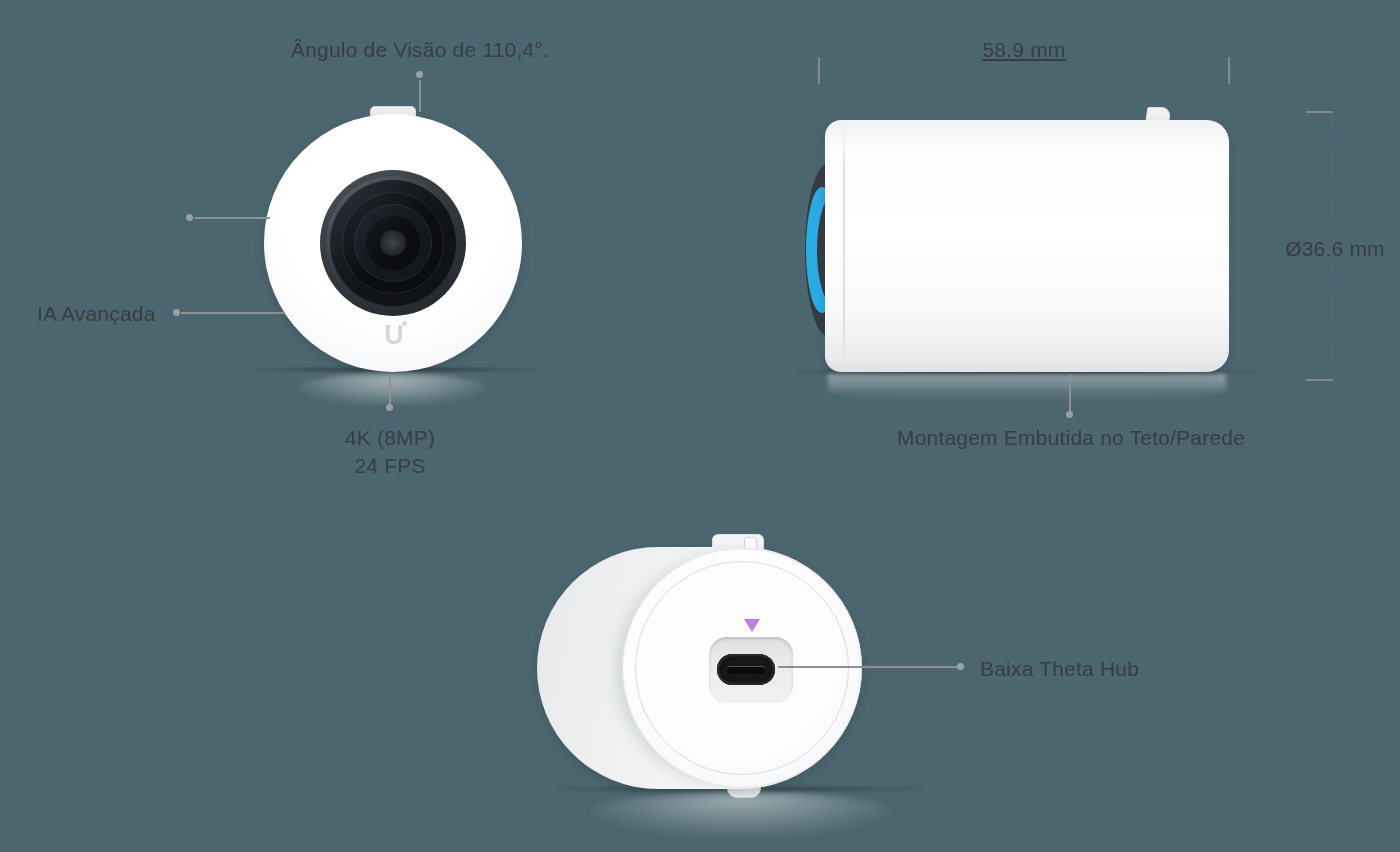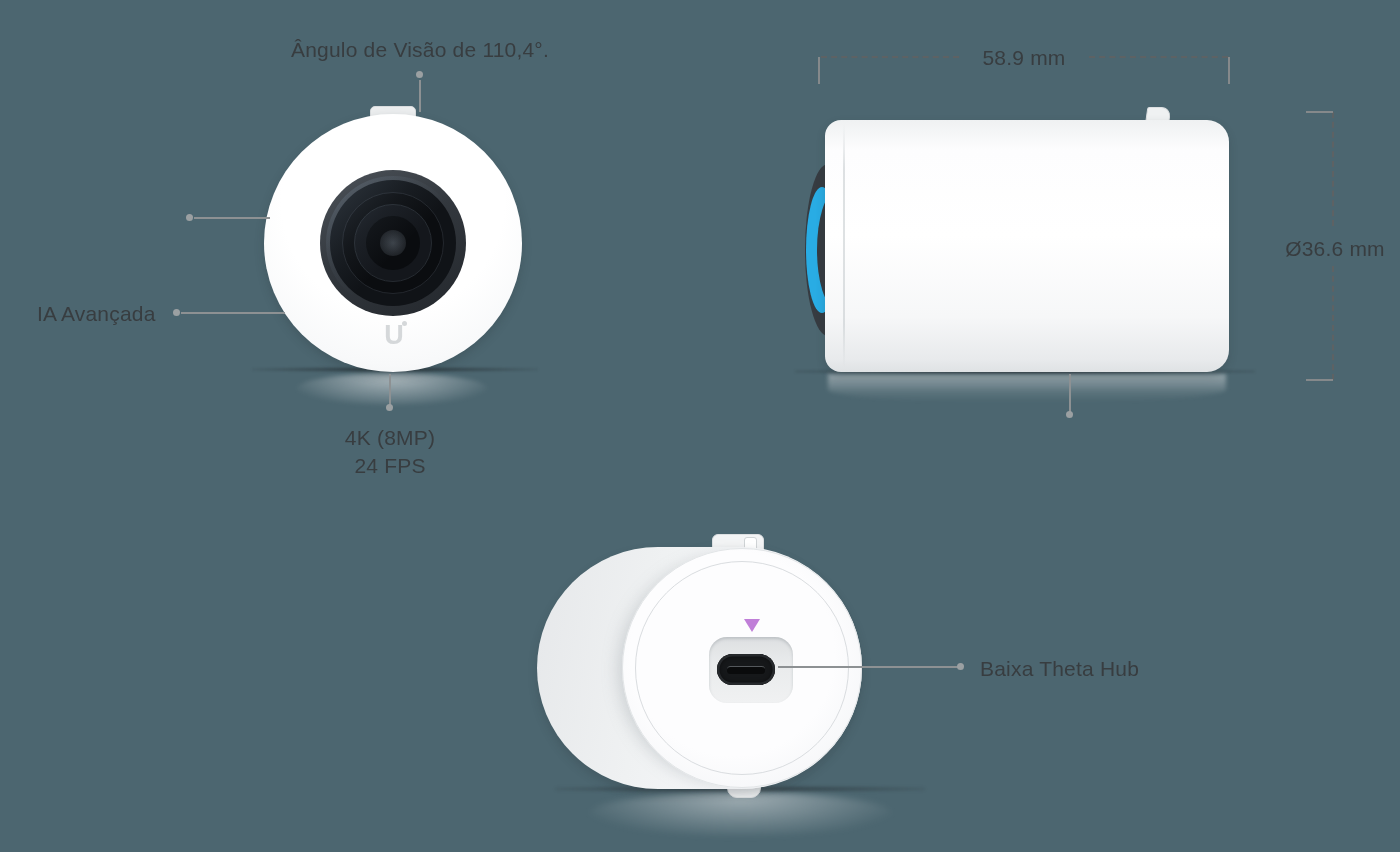--- a/index.html
+++ b/index.html
@@ -132,40 +132,41 @@
   <div class="abs label center" style="left:290px;top:424px;width:200px;">4K (8MP)</div>
   <div class="abs label center" style="left:290px;top:452px;width:200px;">24 FPS</div>
 </div>
 
 <div class="abs" style="left:700px;top:0;width:700px;height:500px;">
 
   <div class="abs tick" style="left:118px;top:57px;width:2px;height:27px;"></div>
   <div class="abs tick" style="left:528px;top:57px;width:2px;height:27px;"></div>
   <div class="abs dash-h" style="left:121px;top:56px;width:138px;"></div>
   <div class="abs dash-h" style="left:389px;top:56px;width:139px;"></div>
-  <div class="abs label center" style="left:249px;top:44px;width:150px;">58.9 mm</div>
+  <div class="abs label center" style="left:249px;top:36px;width:150px;text-decoration:underline;">58.9 mm</div>
 
   <div class="abs side-reflection" style="left:128px;"></div>
   <div class="abs side-ground" style="left:95px;"></div>
 
   <div class="abs side-lens-rim" style="left:105px;"></div>
   <div class="abs side-lens-blue" style="left:106px;"></div>
   <div class="abs side-lens-dark2" style="left:117px;"></div>
   <div class="abs side-top-tab" style="left:446px;"></div>
   <div class="abs side-body" style="left:125px;"></div>
   <div class="abs side-seam" style="left:143px;"></div>
 
   <div class="abs dash-v" style="left:632px;top:112px;height:114px;"></div>
   <div class="abs dash-v" style="left:632px;top:266px;height:114px;"></div>
   <div class="abs tick" style="left:606px;top:111px;width:27px;height:2px;"></div>
   <div class="abs tick" style="left:606px;top:379px;width:27px;height:2px;"></div>
   <div class="abs label center" style="left:560px;top:235px;width:150px;">Ø36.6 mm</div>
 
   <div class="abs vline" style="left:369px;top:374px;height:38px;"></div>
   <div class="abs dot" style="left:366px;top:411px;"></div>
+  <div class="abs label center" style="left:171px;top:424px;width:400px;">Montagem Embutida no Teto/Parede</div>
 </div>
 
 <div class="abs" style="left:0;top:500px;width:1400px;height:352px;">
 
   <div class="abs back-reflection" style="top:292px;"></div>
   <div class="abs back-ground" style="top:286px;"></div>
 
   <div class="abs back-tab" style="top:34px;"></div>
   <div class="abs back-tab-notch" style="top:37px;"></div>
   <div class="abs back-nub" style="top:280px;"></div>

